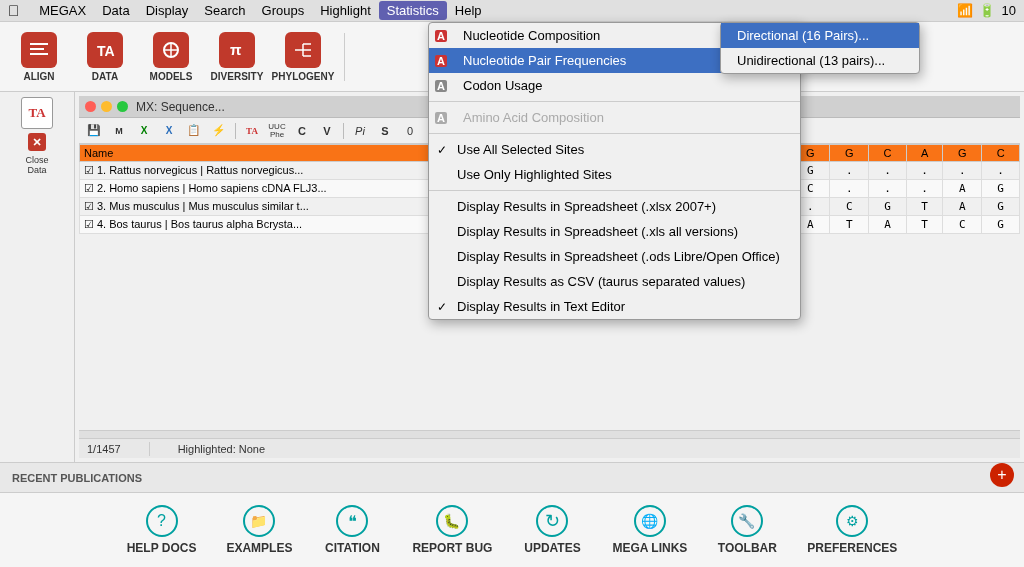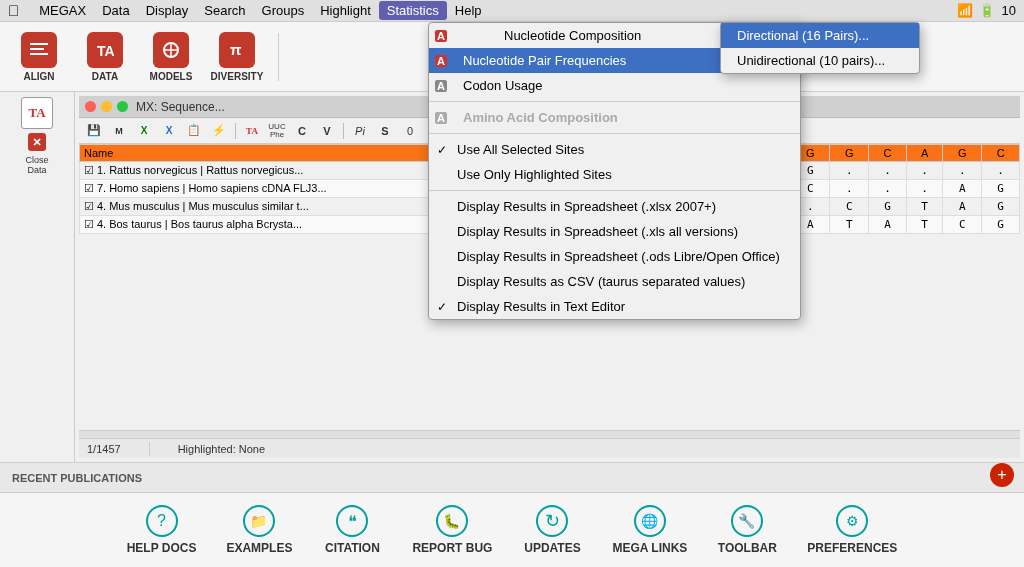--- a/index.html
+++ b/index.html
@@ -403,20 +403,32 @@
     </div>
     <span class="label">MODELS</span>
   </div>
   <div class="toolbar-btn">
     <div class="icon-box" style="background:#c0392b;">
       <svg viewBox="0 0 24 24" fill="white">
           <text x="5" y="17" font-size="15" font-weight="bold">π</text>
         </svg>
     </div>
     <span class="label">DIVERSITY</span>
+  </div>
+  <div class="toolbar-btn">
+    <div class="icon-box" style="background:#c0392b;">
+      <svg viewBox="0 0 24 24" fill="none" stroke="white" stroke-width="1.5">
+          <line x1="4" y1="12" x2="12" y2="12"></line>
+          <line x1="12" y1="6" x2="12" y2="18"></line>
+          <line x1="12" y1="6" x2="20" y2="6"></line>
+          <line x1="12" y1="12" x2="20" y2="12"></line>
+          <line x1="12" y1="18" x2="20" y2="18"></line>
+        </svg>
+    </div>
+    <span class="label">PHYLOGENY</span>
   </div>
   <div class="toolbar-sep"></div>
 </div>
 
 <div id="main">
 
   <div id="left-panel">
     <div class="ta-icon">TA</div>
     <div class="red-btn">✕</div>
     <span style="font-size:9px;text-align:center;color:#333;">Close<br>Data</span>
@@ -477,34 +489,34 @@
             <td class="data-col">A</td>
             <td class="data-col">G</td>
             <td class="data-col">G</td>
             <td class="data-col">.</td>
             <td class="data-col">.</td>
             <td class="data-col">.</td>
             <td class="data-col">.</td>
             <td class="data-col">.</td>
           </tr>
           <tr>
-            <td class="name-col">☑ 7. Homo sapiens | Homo sapiens cDNA FLJ3...</td>
+            <td class="name-col">☑ 2. Homo sapiens | Homo sapiens cDNA FLJ3...</td>
             <td class="data-col">A</td>
             <td class="data-col">.</td>
             <td class="data-col">T</td>
             <td class="data-col">.</td>
             <td class="data-col">C</td>
             <td class="data-col">.</td>
             <td class="data-col">.</td>
             <td class="data-col">.</td>
             <td class="data-col">A</td>
             <td class="data-col">G</td>
           </tr>
           <tr>
-            <td class="name-col">☑ 4. Mus musculus | Mus musculus similar t...</td>
+            <td class="name-col">☑ 3. Mus musculus | Mus musculus similar t...</td>
             <td class="data-col">.</td>
             <td class="data-col">G</td>
             <td class="data-col">C</td>
             <td class="data-col">A</td>
             <td class="data-col">.</td>
             <td class="data-col">C</td>
             <td class="data-col">G</td>
             <td class="data-col">T</td>
             <td class="data-col">A</td>
             <td class="data-col">G</td>
@@ -571,35 +583,35 @@
   </div>
   <div class="footer-btn">
     <div class="ficon" style="font-size:14px;">⚙</div>
     <span class="flabel">PREFERENCES</span>
   </div>
 </div>
 
 <div id="statistics-menu">
   <div class="menu-item">
     <span style="position:absolute;left:6px;font-size:11px;background:#cc3333;color:white;padding:0 2px;border-radius:2px;font-weight:bold;">A</span>
-    <span style="padding-left:6px;margin-left:41px;">Nucleotide Composition</span>
+    <span style="padding-left:6px;">Nucleotide Composition</span>
   </div>
   <div class="menu-item active">
     <span style="position:absolute;left:6px;font-size:11px;background:#cc3333;color:white;padding:0 2px;border-radius:2px;font-weight:bold;">A</span>
     <span style="padding-left:6px;">Nucleotide Pair Frequencies</span>
     <span class="arrow">▶</span>
   </div>
   <div class="menu-item">
     <span style="position:absolute;left:6px;font-size:11px;background:#888;color:white;padding:0 2px;border-radius:2px;font-weight:bold;">A</span>
     <span style="padding-left:6px;">Codon Usage</span>
   </div>
   <div class="menu-divider"></div>
   <div class="menu-item disabled">
     <span style="position:absolute;left:6px;font-size:11px;background:#aaa;color:white;padding:0 2px;border-radius:2px;font-weight:bold;">A</span>
-    <span style="padding-left:6px;font-weight:bold;">Amino Acid Composition</span>
+    <span style="padding-left:6px;">Amino Acid Composition</span>
   </div>
   <div class="menu-divider"></div>
   <div class="menu-item">
     <span class="checkmark">✓</span>
     <span>Use All Selected Sites</span>
   </div>
   <div class="menu-item">
     <span>Use Only Highlighted Sites</span>
   </div>
   <div class="menu-divider"></div>
@@ -619,17 +631,17 @@
     <span class="checkmark">✓</span>
     <span>Display Results in Text Editor</span>
   </div>
 </div>
 
 <div id="submenu">
   <div class="submenu-item selected">
     <span>Directional (16 Pairs)...</span>
   </div>
   <div class="submenu-item">
-    <span>Unidirectional (10 pairs)...</span>
+    <span>Unidirectional (13 pairs)...</span>
   </div>
 </div>
 
 <div id="plus-btn">+</div>
 
 </body></html>

